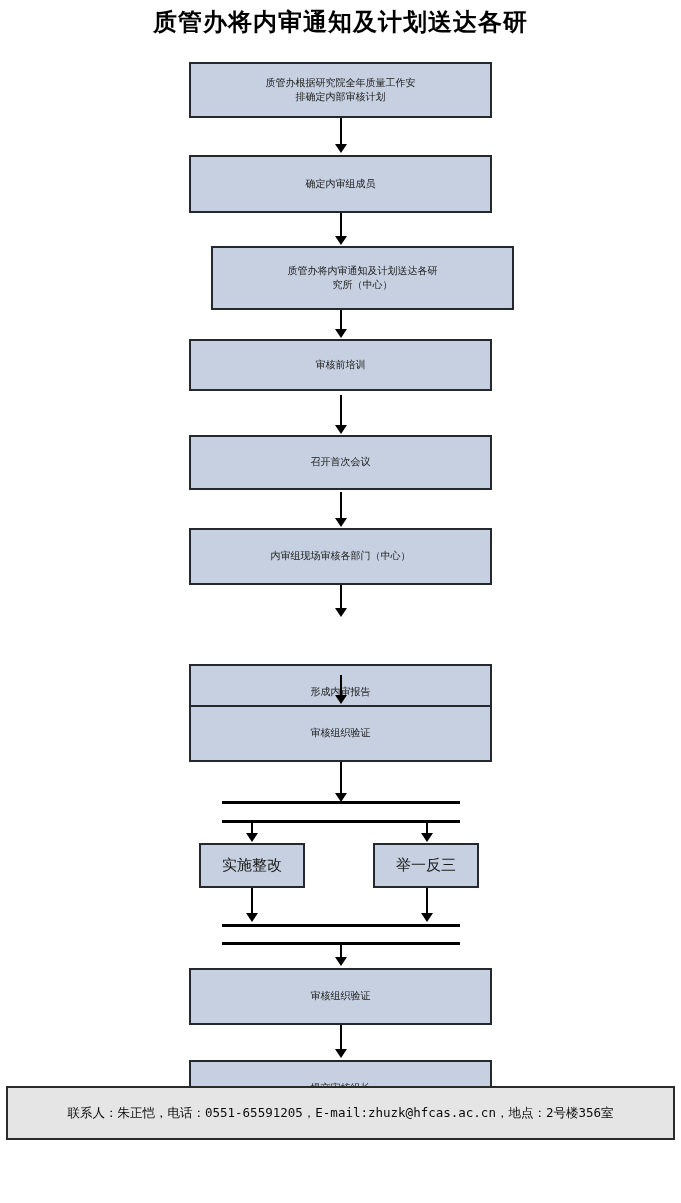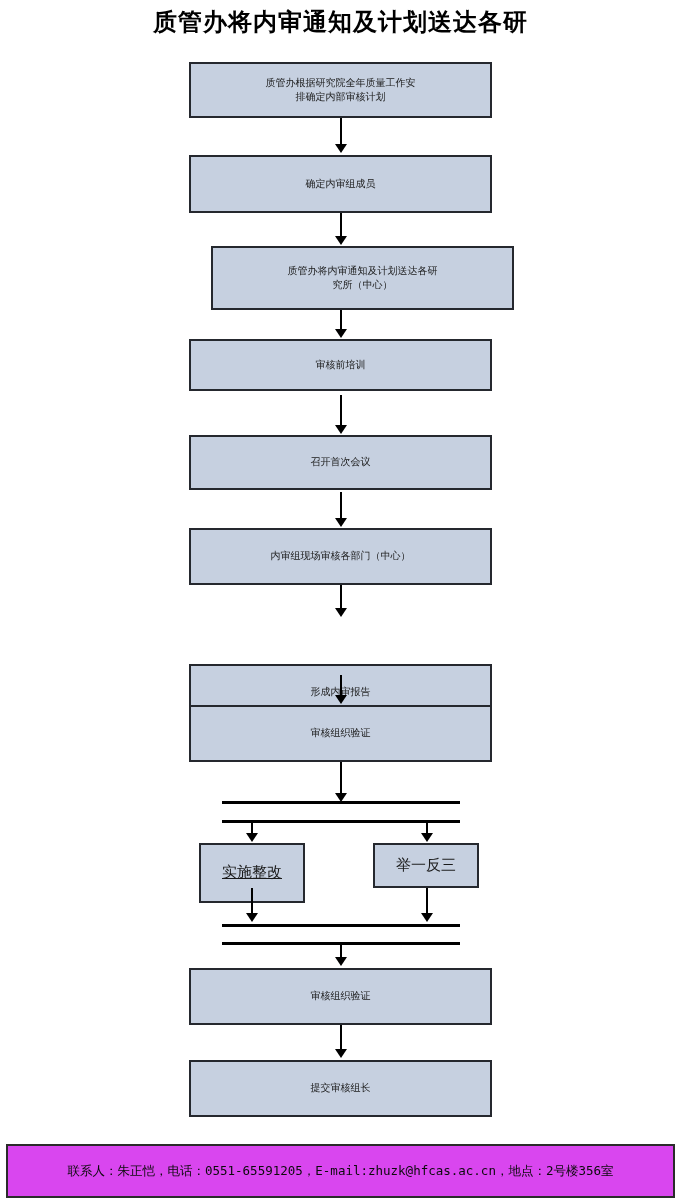--- a/index.html
+++ b/index.html
@@ -62,25 +62,25 @@
     width: 0;
     height: 0;
     border-left: 6px solid transparent;
     border-right: 6px solid transparent;
     border-top: 9px solid #000000;
   }
 
   #footer-bar {
     position: absolute;
     left: 6px;
-    top: 1144px;
+    top: 1086px;
     width: 669px;
     height: 54px;
     box-sizing: border-box;
-    background: #d946ef;
+    background: #e5e5e5;
     border: 2px solid #2b2b2b;
     display: flex;
     align-items: center;
     justify-content: center;
   }
   #footer-text {
     font-family: "DejaVu Sans Mono", "Liberation Mono", monospace;
     font-size: 12.5px;
     color: #0b0b0b;
     white-space: nowrap;
@@ -143,21 +143,21 @@
 <div class="arrowhead" style="left:335px; top:793px;"></div>
 
 <div class="conn h" style="left:222px; top:801px; width:238px;"></div>
 <div class="conn h" style="left:222px; top:820px; width:238px;"></div>
 
 <div class="conn v" style="left:251px; top:822px; height:16px;"></div>
 <div class="arrowhead" style="left:246px; top:833px;"></div>
 <div class="conn v" style="left:426px; top:822px; height:16px;"></div>
 <div class="arrowhead" style="left:421px; top:833px;"></div>
 
-<div class="flow-node small" style="left:199px; top:843px; height:60px;text-decoration:underline;">
+<div class="flow-node small" style="left:199px; top:843px; height:45px;">
   <span class="node-text">实施整改</span>
 </div>
 
 <div class="flow-node small" style="left:373px; top:843px; height:45px;">
   <span class="node-text">举一反三</span>
 </div>
 
 <div class="conn v" style="left:251px; top:888px; height:30px;"></div>
 <div class="arrowhead" style="left:246px; top:913px;"></div>
 <div class="conn v" style="left:426px; top:888px; height:30px;"></div>

